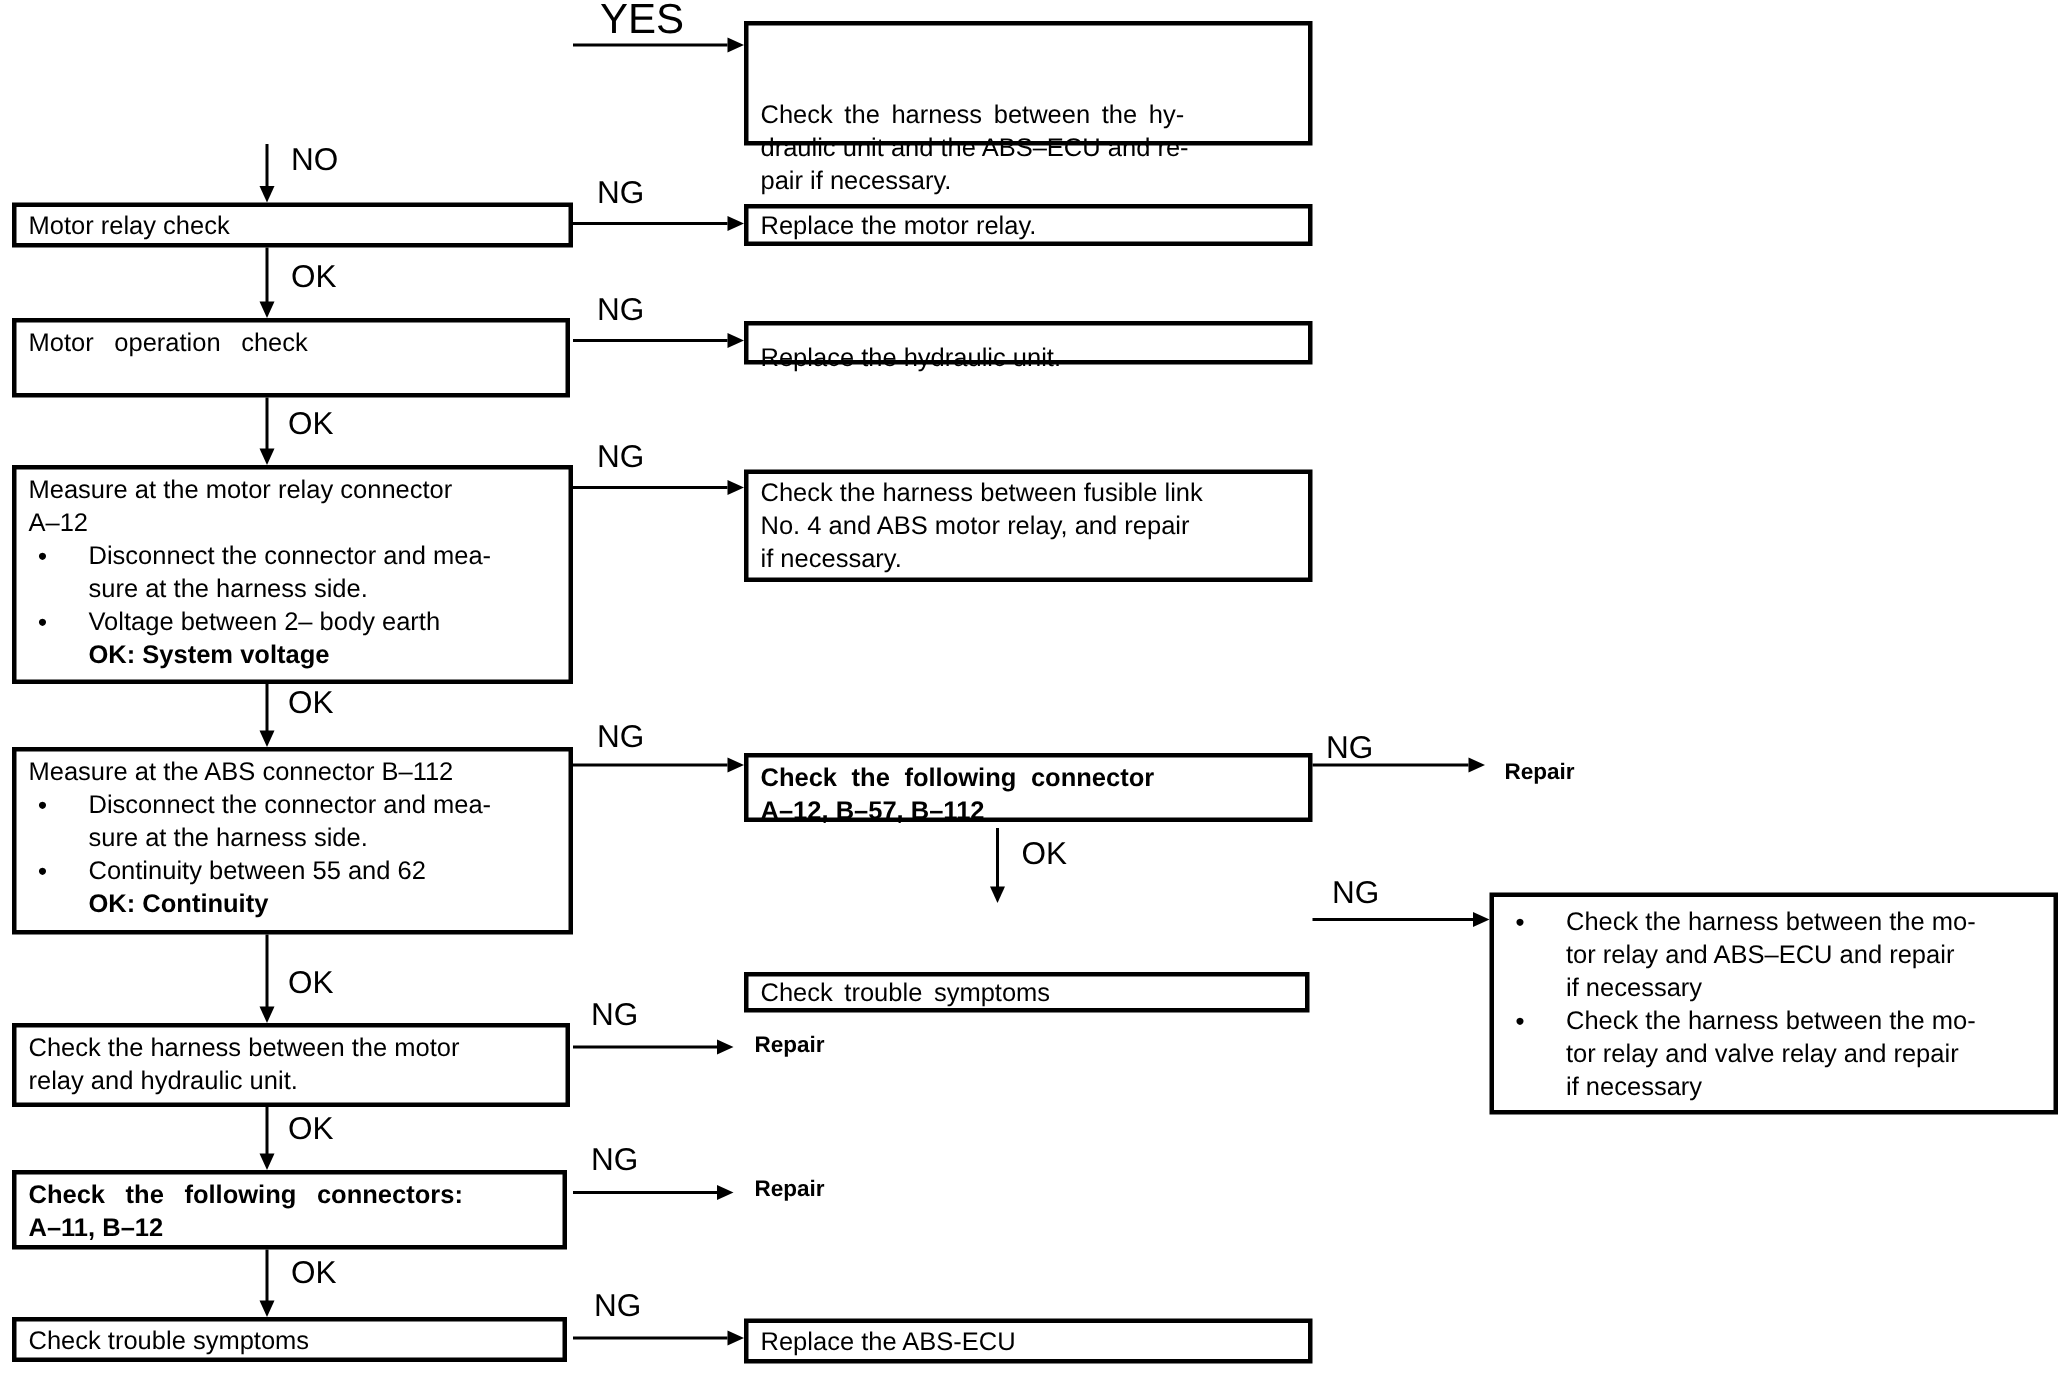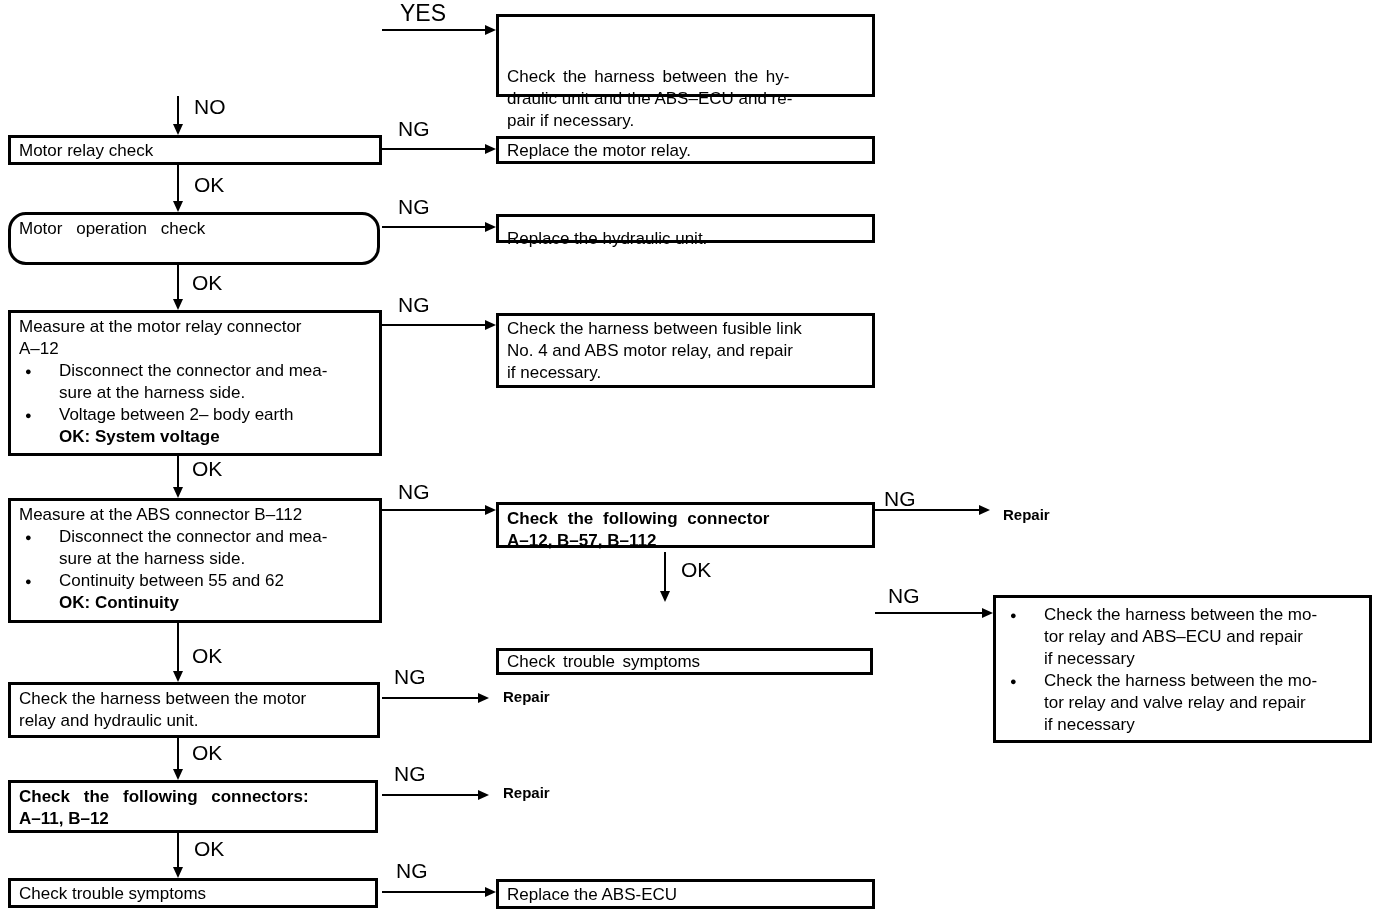--- a/index.html
+++ b/index.html
@@ -7,21 +7,21 @@
     position:relative;width:1376px;height:918px;background:#ffffff;
     font-family:"Liberation Sans",sans-serif;color:#000;overflow:hidden;
   }
   .box{
     position:absolute;box-sizing:border-box;border:3px solid #000;background:#fff;
     padding:3px 8px;font-size:17px;line-height:22px;
   }
   .bold{font-weight:700;}
   .ws2{word-spacing:3px;margin-top:46px;}
   .ws4{word-spacing:5px;}
-  .ws8{word-spacing:9px;border-radius:18px;}
+  .ws8{word-spacing:9px;}
   .bullet{display:flex;align-items:flex-start;}
   .dot{width:34px;flex:0 0 34px;font-size:11px;line-height:22px;text-align:left;padding-left:6px;}
   .btxt{flex:1;}
   .bl{display:block;}
   .h{position:absolute;height:2px;background:#000;}
   .v{position:absolute;width:2px;background:#000;}
   .ar{position:absolute;width:0;height:0;border-top:5px solid transparent;border-bottom:5px solid transparent;border-left:11px solid #000;}
   .ad{position:absolute;width:0;height:0;border-left:5px solid transparent;border-right:5px solid transparent;border-top:11px solid #000;}
   .lbl{position:absolute;font-size:21px;line-height:22px;}
   .rep{position:absolute;font-size:15px;font-weight:700;}
@@ -190,21 +190,21 @@
 
   <div class="v" style="left:177px;top:738px;height:35px;"></div>
   <div class="ad" style="left:173px;top:769px;"></div>
 
   <div class="v" style="left:177px;top:833px;height:38px;"></div>
   <div class="ad" style="left:173px;top:867px;"></div>
 
   <div class="v" style="left:664px;top:552px;height:43px;"></div>
   <div class="ad" style="left:660px;top:591px;"></div>
 
-  <span class="lbl" style="left:400px;top:2px;font-size:23px;">YES</span>
+  <span class="lbl" style="left:400px;top:2px;font-size:28px;">YES</span>
   <span class="lbl" style="left:194px;top:96px;">NO</span>
 
   <span class="lbl" style="left:398px;top:118px;">NG</span>
   <span class="lbl" style="left:398px;top:196px;">NG</span>
   <span class="lbl" style="left:398px;top:294px;">NG</span>
   <span class="lbl" style="left:398px;top:481px;">NG</span>
   <span class="lbl" style="left:884px;top:488px;">NG</span>
   <span class="lbl" style="left:888px;top:585px;">NG</span>
   <span class="lbl" style="left:394px;top:666px;">NG</span>
   <span class="lbl" style="left:394px;top:763px;">NG</span>

